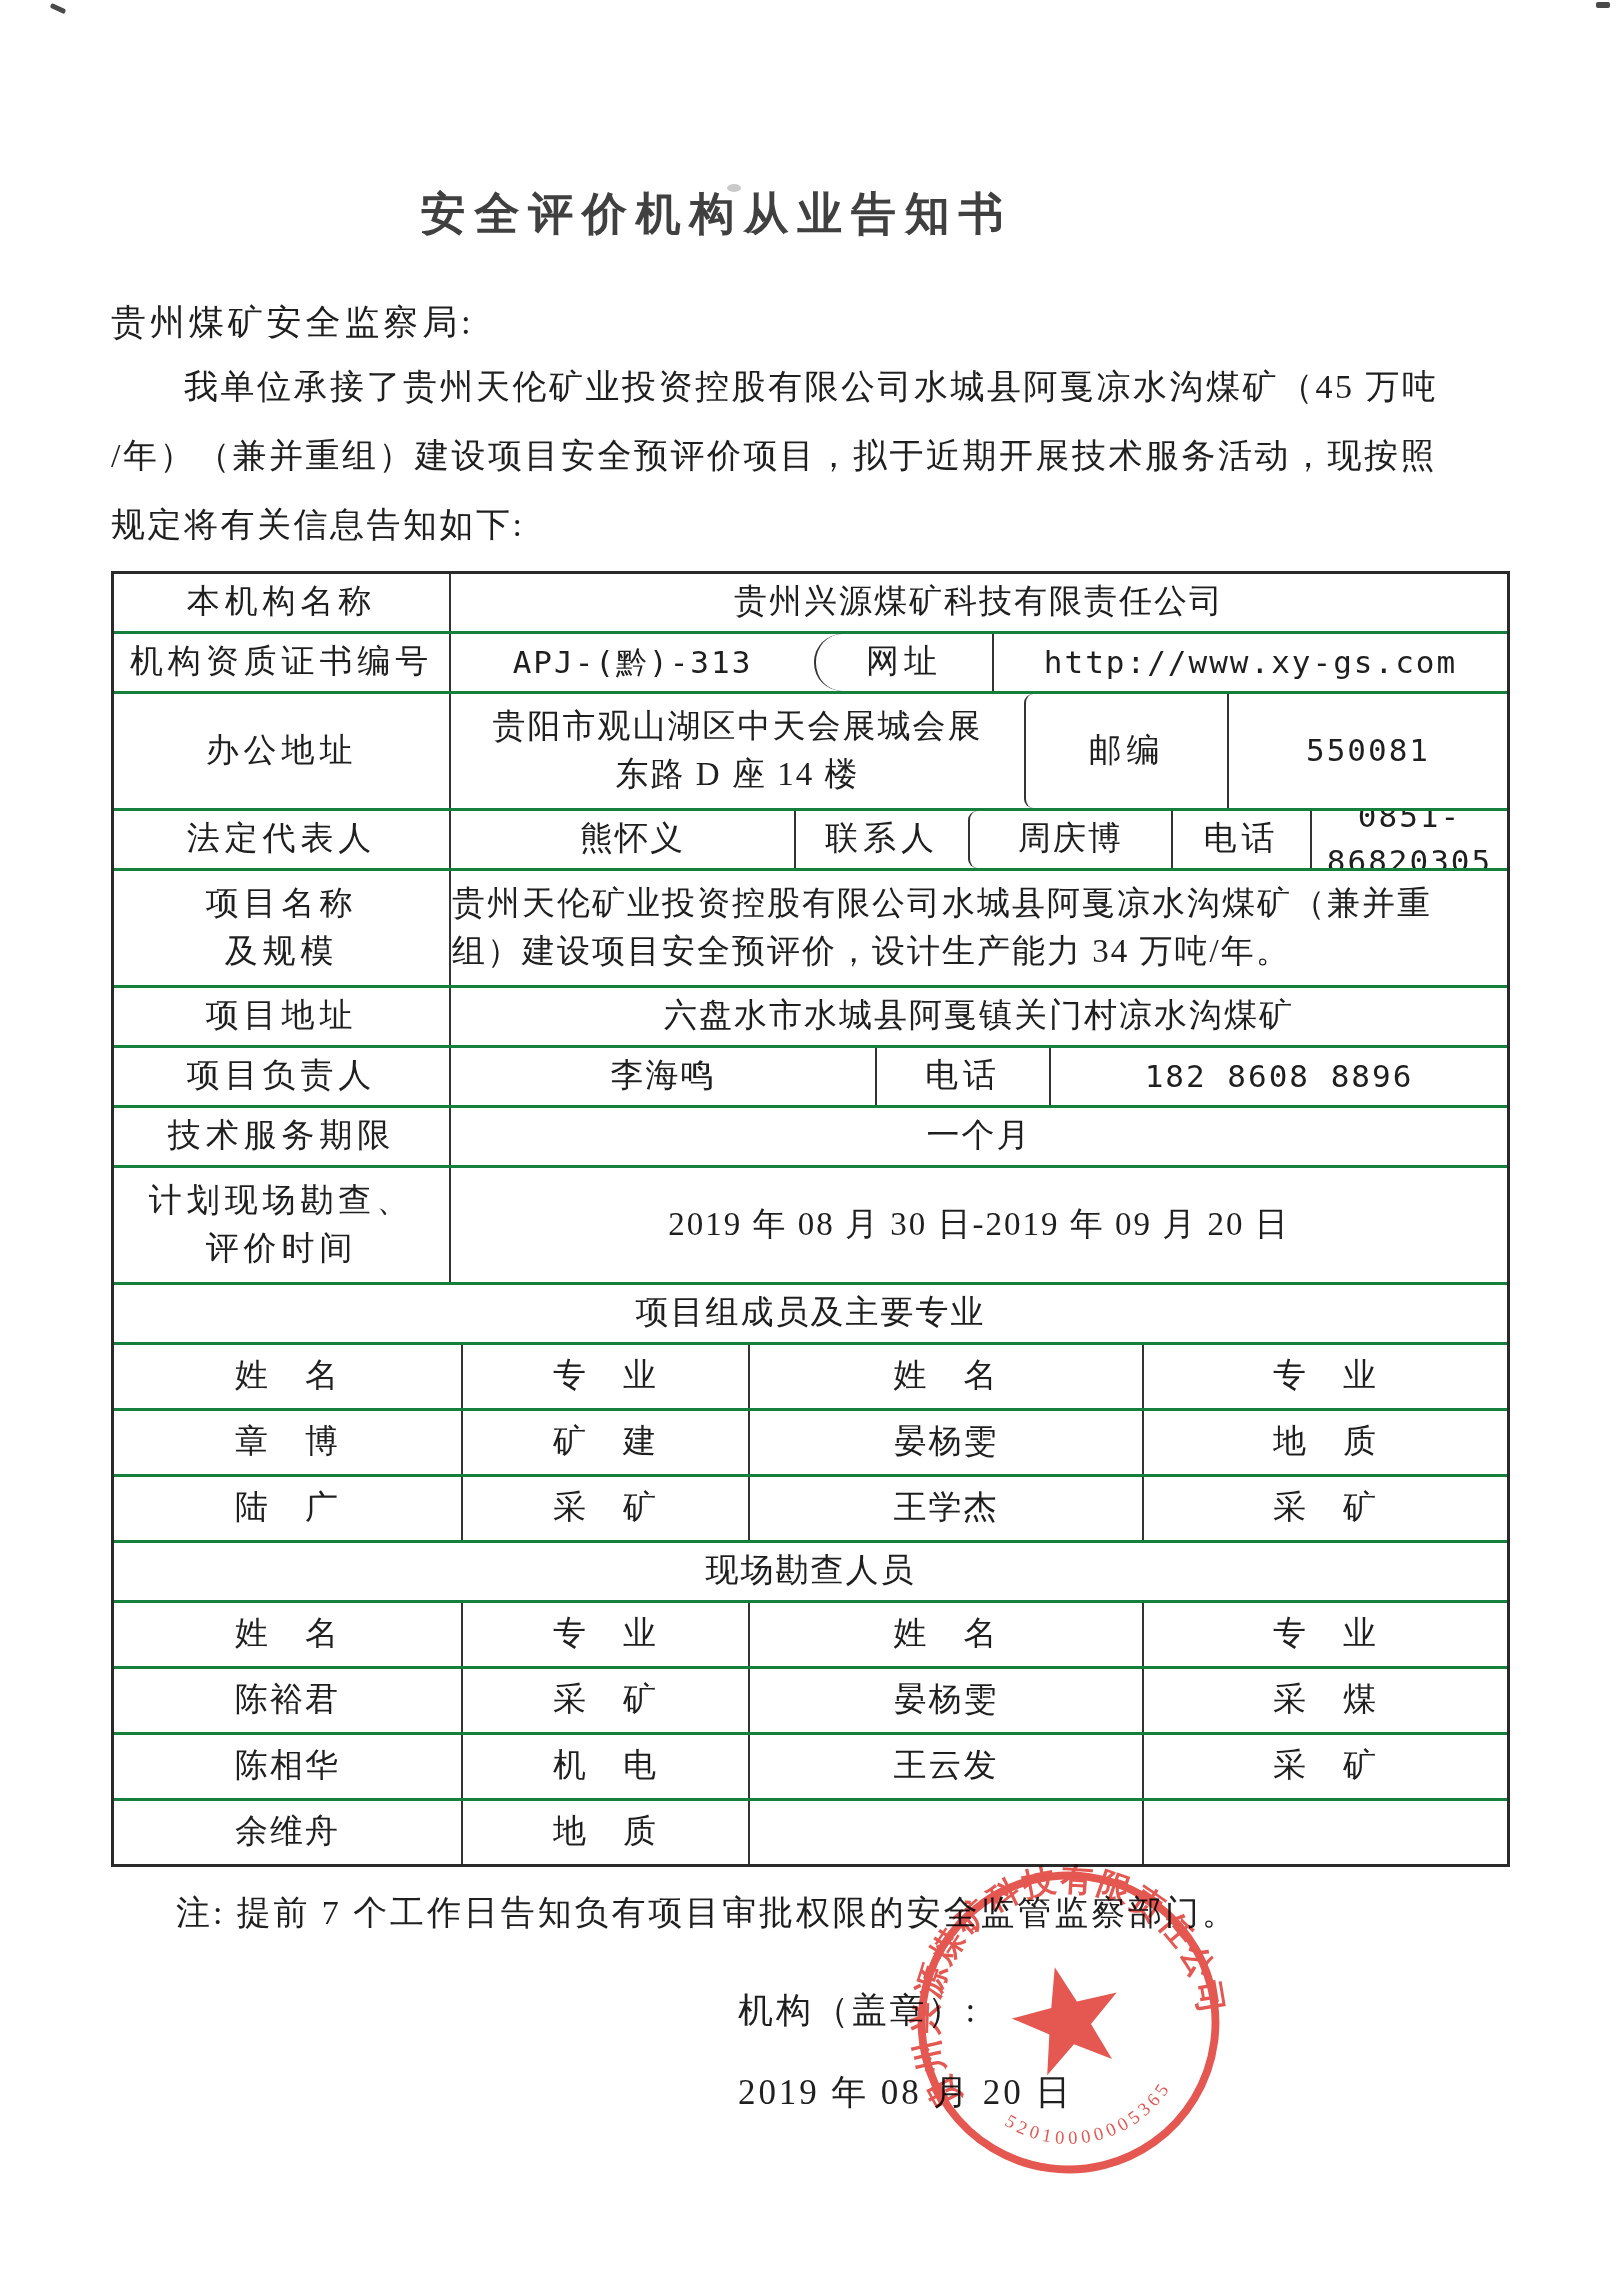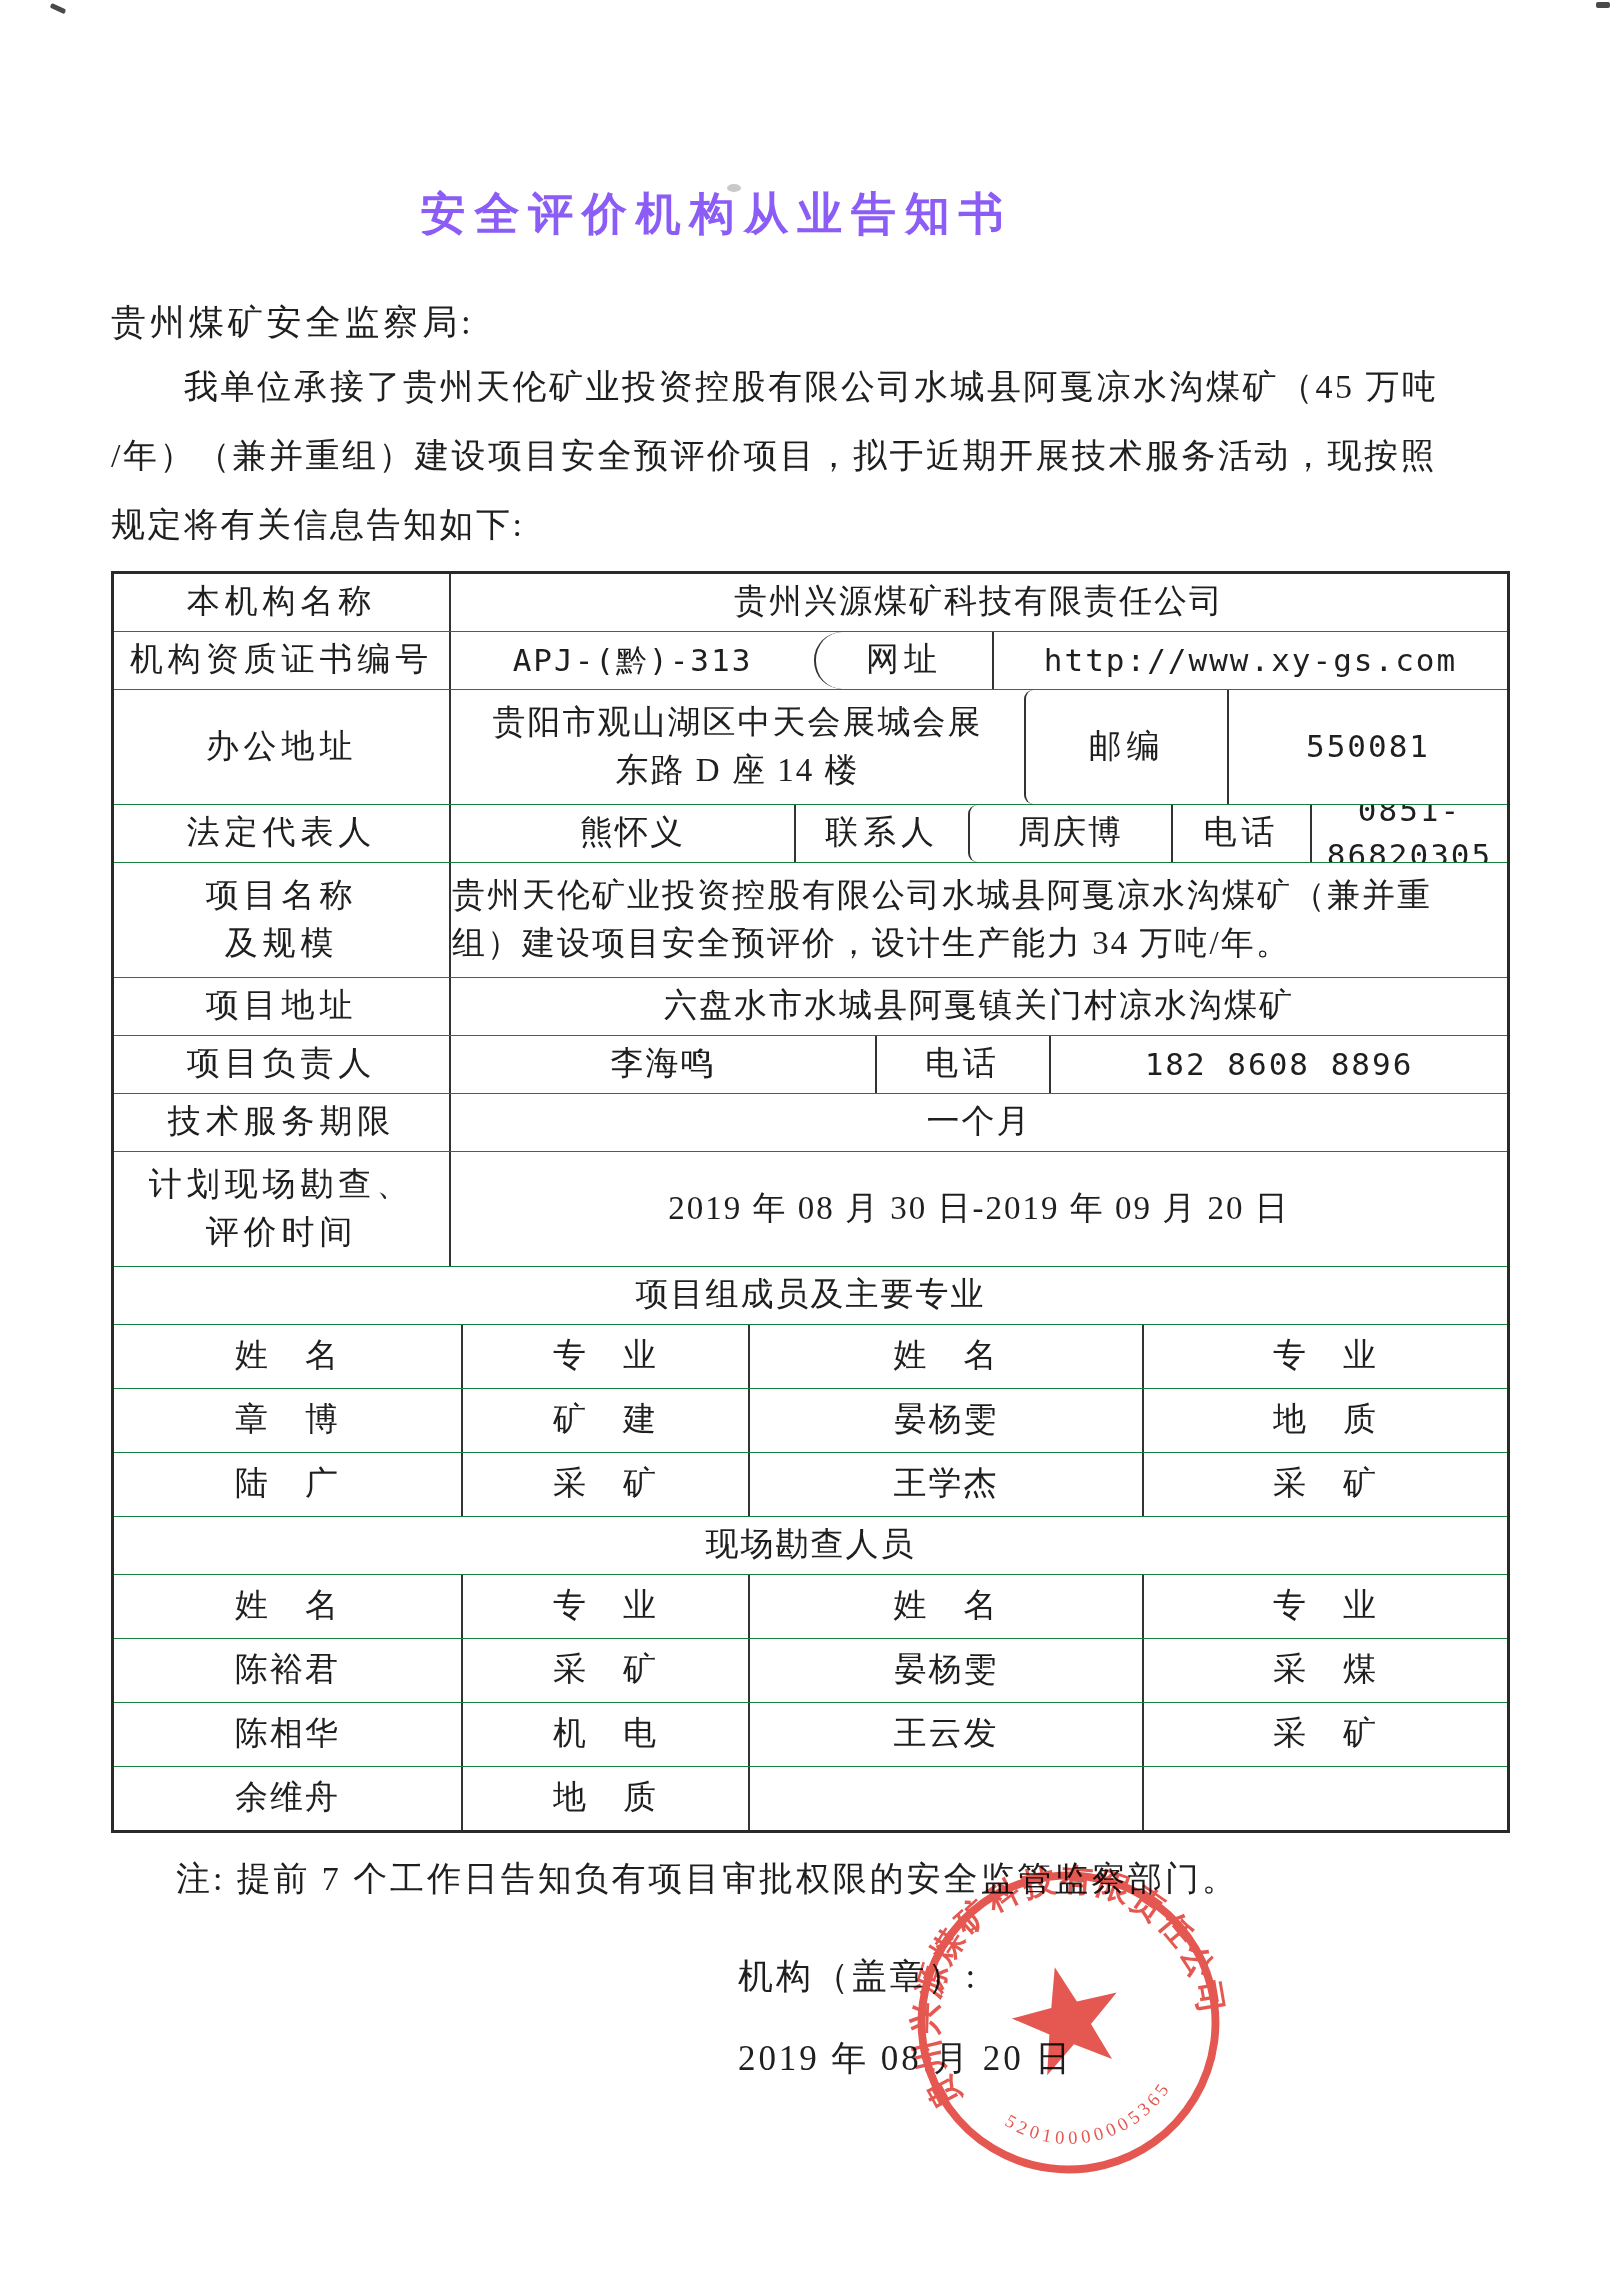--- a/index.html
+++ b/index.html
@@ -7,29 +7,29 @@
     width:1620px; height:2292px; position:relative;
     background:#ffffff; overflow:hidden;
     font-family:"Liberation Serif","DejaVu Serif",serif;
     color:#1f1f1f;
   }
   .page { position:absolute; inset:0; }
   .content { position:absolute; left:111px; top:0; width:1399px; }
 
   .title {
     margin:184px 0 0 0; text-align:center;
-    font-size:45px; font-weight:bold; letter-spacing:8.8px; color:#8b5cf6;
+    font-size:45px; font-weight:bold; letter-spacing:8.8px; color:#404040;
     transform:translateX(-94px);
   }
   .addressee { margin-top:55px; font-size:35px; letter-spacing:3.9px; }
   .intro { margin-top:5.9px; font-size:34px; line-height:69px; letter-spacing:2.5px; }
   .intro .l1 { text-indent:73px; }
 
   .tbl { margin-top:11.8px; border:3.9px solid #2a2a2a; }
-  .row { display:flex; border-top:1px solid #15803d; align-items:stretch; }
+  .row { display:flex; border-top:3px solid #15803d; align-items:stretch; }
   .row:first-child { border-top:none; }
   .cell {
     border-left:2px solid #333; display:flex; flex-direction:column;
     align-items:center; justify-content:center; text-align:center;
     font-size:33px; letter-spacing:2px; line-height:1.45; overflow:hidden;
   }
   .cell:first-child { border-left:none; }
   .grow { flex:1; }
   .left { align-items:flex-start; text-align:left; padding:0 1px; }
   .label { letter-spacing:4.9px; }

